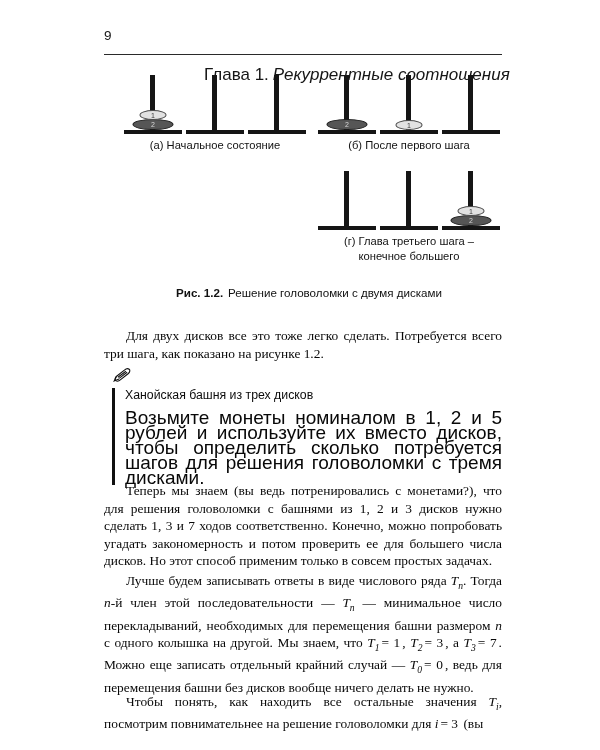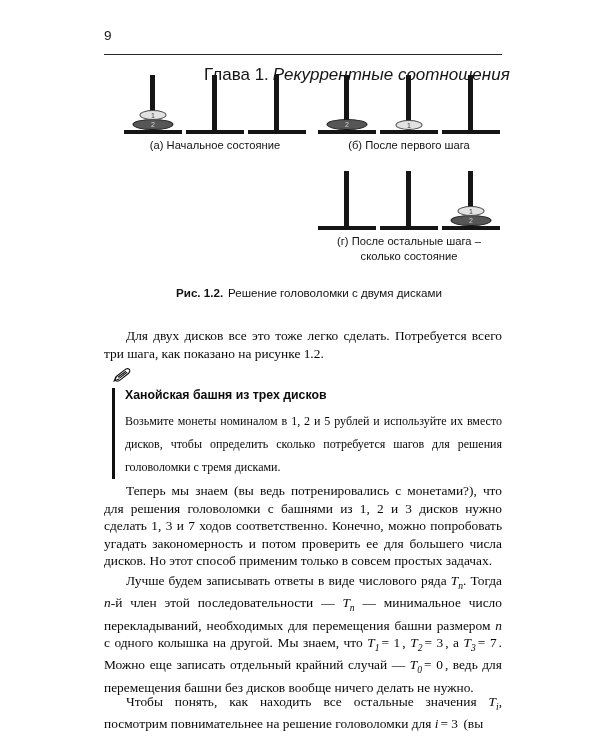--- a/index.html
+++ b/index.html
@@ -215,29 +215,29 @@
     content: "";
     position: absolute;
     left: 0;
     top: 0;
     bottom: 0;
     width: 3px;
     background: #101010;
   }
   .callout-title {
     font-family: "Liberation Sans", "DejaVu Sans", sans-serif;
-    font-weight: bold;
+    font-weight: normal;
     font-size: 12.3px;
     color: #0b0b0b;
     margin-bottom: 8px;
   }
   .callout-body {
-    font-family: Liberation Serif, serif;
-    font-size: 12px;
-    line-height: 23px;
+    font-family: Liberation Sans, sans-serif;
+    font-size: 19px;
+    line-height: 15px;
     color: #080808;
     text-align: justify;
   }
 
   
   .mathit {
     font-family: Liberation Serif, serif;
     font-style: italic;
   }
   .mathit sub {
@@ -323,22 +323,22 @@
             <div class="base"></div>
           </div>
           <div class="peg-unit p3">
             <div class="rod"></div>
             <div class="base"></div>
             <div class="disc d2 lvl0">2</div>
             <div class="disc d1 lvl1">1</div>
           </div>
         </div>
         <div class="panel-caption">
-          <span>(г) После остальные шага –</span>
-          <span class="cap2">сколько состояние</span>
+          <span>(г) Глава третьего шага –</span>
+          <span class="cap2">конечное большего</span>
         </div>
       </div>
 
     </div>
   </div>
 
   <div class="fig-caption">
     <span class="fc-num">Рис. 1.2.</span><span class="fc-text">Решение головоломки с двумя дисками</span>
   </div>
 

